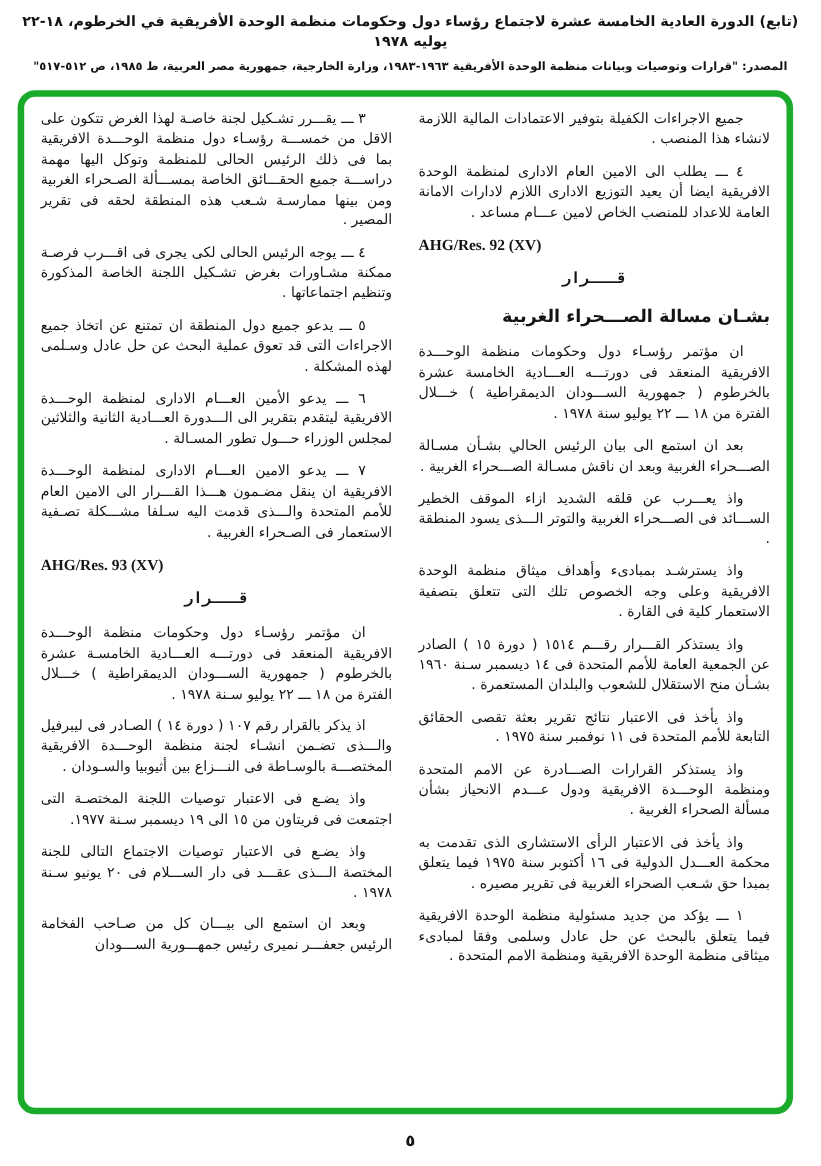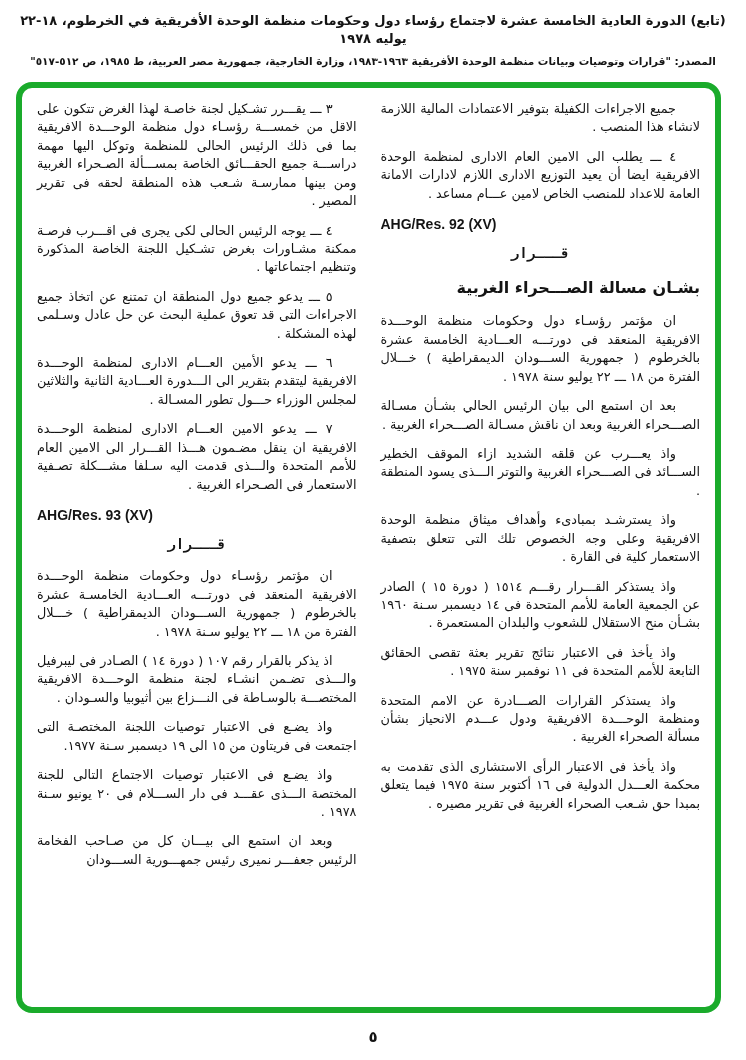--- a/index.html
+++ b/index.html
@@ -18,21 +18,21 @@
     border:6px solid var(--frame-green,#1aab2b);border-radius:16px;
     box-sizing:border-box;padding:12px 15px;
     display:flex;flex-direction:row;direction:rtl;gap:24px;overflow:hidden;
     background:#ffffff;
   }
   .col{flex:1 1 0;direction:rtl;text-align:justify;font-size:12.8px;line-height:1.44;}
   .para{margin:0 0 11px;text-indent:24px;}
   .para:last-child{margin-bottom:0;}
   .res-code{
     direction:ltr;text-align:left;unicode-bidi:embed;
-    font-family:Liberation Sans, sans-serif;font-weight:bold;font-size:14px;
+    font-family:Liberation Serif, serif;font-weight:bold;font-size:14px;
     margin:10px 0 10px;text-indent:0;
   }
   .res-title{text-align:center;font-weight:bold;font-size:14px;margin:2px 0 12px;text-indent:0;font-family:Liberation Mono, monospace;}
   .res-subject{text-align:right;font-weight:bold;font-size:16px;margin:0 0 13px;text-indent:0;}
   .page-num{
     position:absolute;bottom:14px;left:0;right:0;text-align:center;
     font-size:15px;font-weight:bold;
   }
 </style>
 </head>
@@ -54,20 +54,21 @@
       <p class="res-title">قـــرار</p>
       <p class="res-subject">بشـان مسالة الصـــحراء الغربية</p>
       <p class="para">ان مؤتمر رؤسـاء دول وحكومات منظمة الوحـــدة الافريقية المنعقد فى دورتـــه العـــادية الخامسة عشرة بالخرطوم ( جمهورية الســـودان الديمقراطية ) خـــلال الفترة من ١٨ ـــ ٢٢ يوليو سنة ١٩٧٨ .</p>
       <p class="para">بعد ان استمع الى بيان الرئيس الحالي بشـأن مسـالة الصـــحراء الغربية وبعد ان ناقش مسـالة الصـــحراء الغربية .</p>
       <p class="para">واذ يعـــرب عن قلقه الشديد ازاء الموقف الخطير الســـائد فى الصـــحراء الغربية والتوتر الـــذى يسود المنطقة .</p>
       <p class="para">واذ يسترشـد بمبادىء وأهداف ميثاق منظمة الوحدة الافريقية وعلى وجه الخصوص تلك التى تتعلق بتصفية الاستعمار كلية فى القارة .</p>
       <p class="para">واذ يستذكر القـــرار رقـــم ١٥١٤ ( دورة ١٥ ) الصادر عن الجمعية العامة للأمم المتحدة فى ١٤ ديسمبر سـنة ١٩٦٠ بشـأن منح الاستقلال للشعوب والبلدان المستعمرة .</p>
       <p class="para">واذ يأخذ فى الاعتبار نتائج تقرير بعثة تقصى الحقائق التابعة للأمم المتحدة فى ١١ نوفمبر سنة ١٩٧٥ .</p>
       <p class="para">واذ يستذكر القرارات الصـــادرة عن الامم المتحدة ومنظمة الوحـــدة الافريقية ودول عـــدم الانحياز بشأن مسألة الصحراء الغربية .</p>
       <p class="para">واذ يأخذ فى الاعتبار الرأى الاستشارى الذى تقدمت به محكمة العـــدل الدولية فى ١٦ أكتوبر سنة ١٩٧٥ فيما يتعلق بمبدا حق شـعب الصحراء الغربية فى تقرير مصيره .</p>
+      <p class="para">١ ـــ يؤكد من جديد مسئولية منظمة الوحدة الافريقية فيما يتعلق بالبحث عن حل عادل وسلمى وفقا لمبادىء ميثاقى منظمة الوحدة الافريقية ومنظمة الامم المتحدة .</p>
     </section>
 
     <section class="col col-left">
       <p class="para">٣ ـــ يقـــرر تشـكيل لجنة خاصـة لهذا الغرض تتكون على الاقل من خمســـة رؤسـاء دول منظمة الوحـــدة الافريقية بما فى ذلك الرئيس الحالى للمنظمة وتوكل اليها مهمة دراســـة جميع الحقـــائق الخاصة بمســـألة الصـحراء الغربية ومن بينها ممارسـة شـعب هذه المنطقة لحقه فى تقرير المصير .</p>
       <p class="para">٤ ـــ يوجه الرئيس الحالى لكى يجرى فى اقـــرب فرصـة ممكنة مشـاورات بغرض تشـكيل اللجنة الخاصة المذكورة وتنظيم اجتماعاتها .</p>
       <p class="para">٥ ـــ يدعو جميع دول المنطقة ان تمتنع عن اتخاذ جميع الاجراءات التى قد تعوق عملية البحث عن حل عادل وسـلمى لهذه المشكلة .</p>
       <p class="para">٦ ـــ يدعو الأمين العـــام الادارى لمنظمة الوحـــدة الافريقية ليتقدم بتقرير الى الـــدورة العـــادية الثانية والثلاثين لمجلس الوزراء حـــول تطور المسـالة .</p>
       <p class="para">٧ ـــ يدعو الامين العـــام الادارى لمنظمة الوحـــدة الافريقية ان ينقل مضـمون هـــذا القـــرار الى الامين العام للأمم المتحدة والـــذى قدمت اليه سـلفا مشـــكلة تصـفية الاستعمار فى الصـحراء الغربية .</p>
       <p class="res-code">AHG/Res. 93 (XV)</p>
       <p class="res-title">قـــرار</p>

